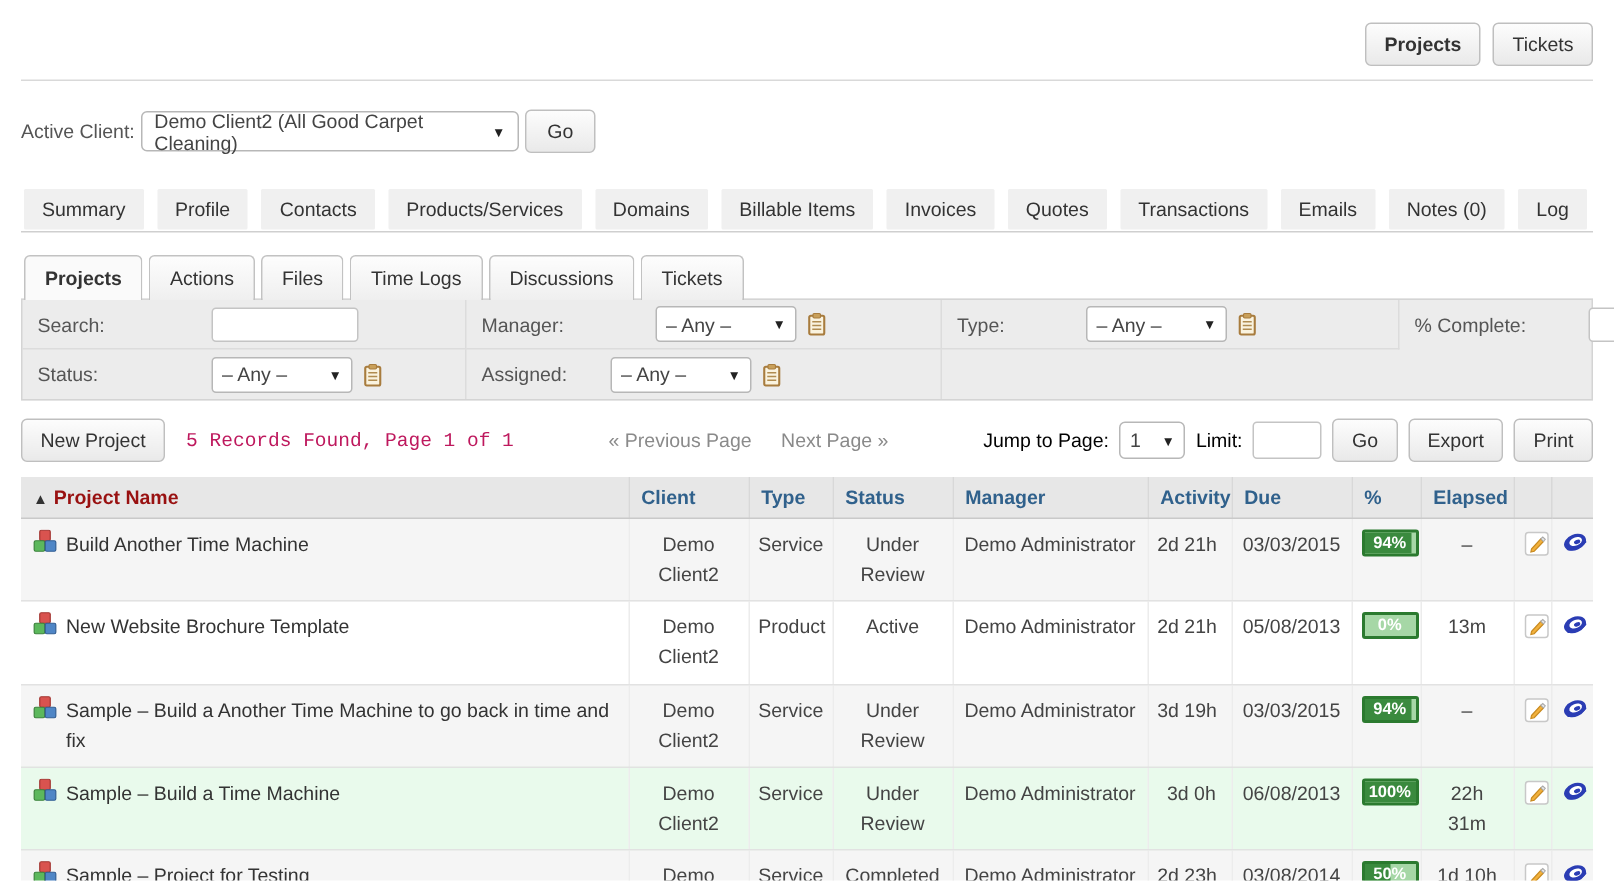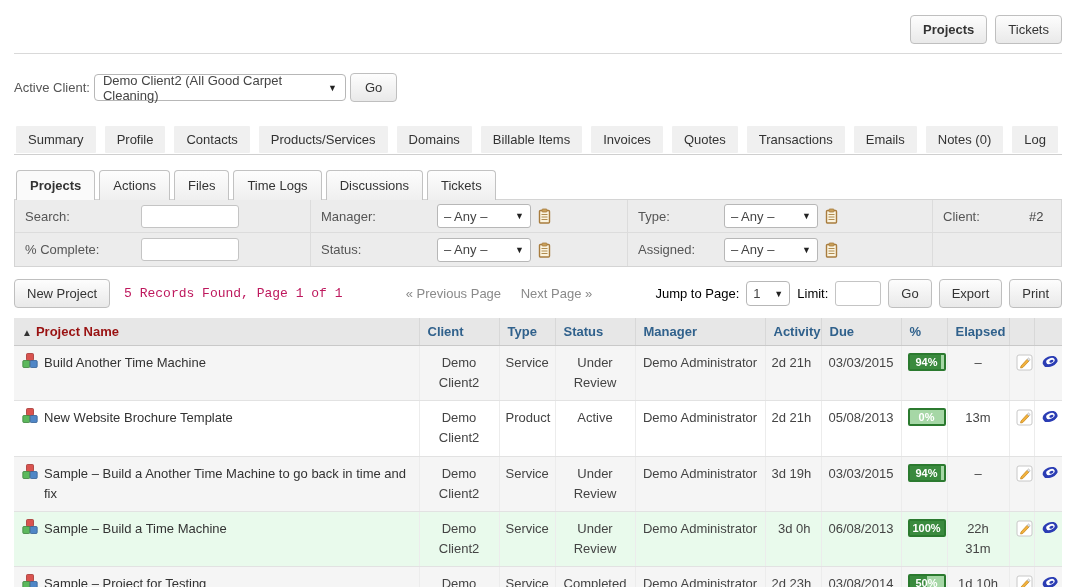--- a/index.html
+++ b/index.html
@@ -199,24 +199,20 @@
       </div>
       <span class="clip icon-holder">
           <svg id="svg-clip" width="15" height="16" viewBox="0 0 15 16">
             <rect x="2.5" y="2.5" width="10" height="12.5" rx="1" fill="#faf3df" stroke="#a87c3e" stroke-width="1.4"></rect>
             <rect x="5" y="1" width="5" height="3" rx="0.8" fill="#c9a05a" stroke="#a87c3e" stroke-width="0.8"></rect>
             <line x1="4.5" y1="6.5" x2="10.5" y2="6.5" stroke="#b08c50" stroke-width="1"></line>
             <line x1="4.5" y1="9" x2="10.5" y2="9" stroke="#b08c50" stroke-width="1"></line>
             <line x1="4.5" y1="11.5" x2="10.5" y2="11.5" stroke="#b08c50" stroke-width="1"></line>
           </svg>
         </span>
-    </div>
-    <div class="fcell r1 last">
-      <span class="flabel narrow">Client:</span>
-      <span class="fvalue">#2</span>
     </div>
 
     <div class="fcell">
       <span class="flabel">% Complete:</span>
       <input class="finput" value="" style="">
     </div>
     <div class="fcell">
       <span class="flabel">Status:</span>
       <div class="selectbox fselect">
         <span>– Any –</span>

